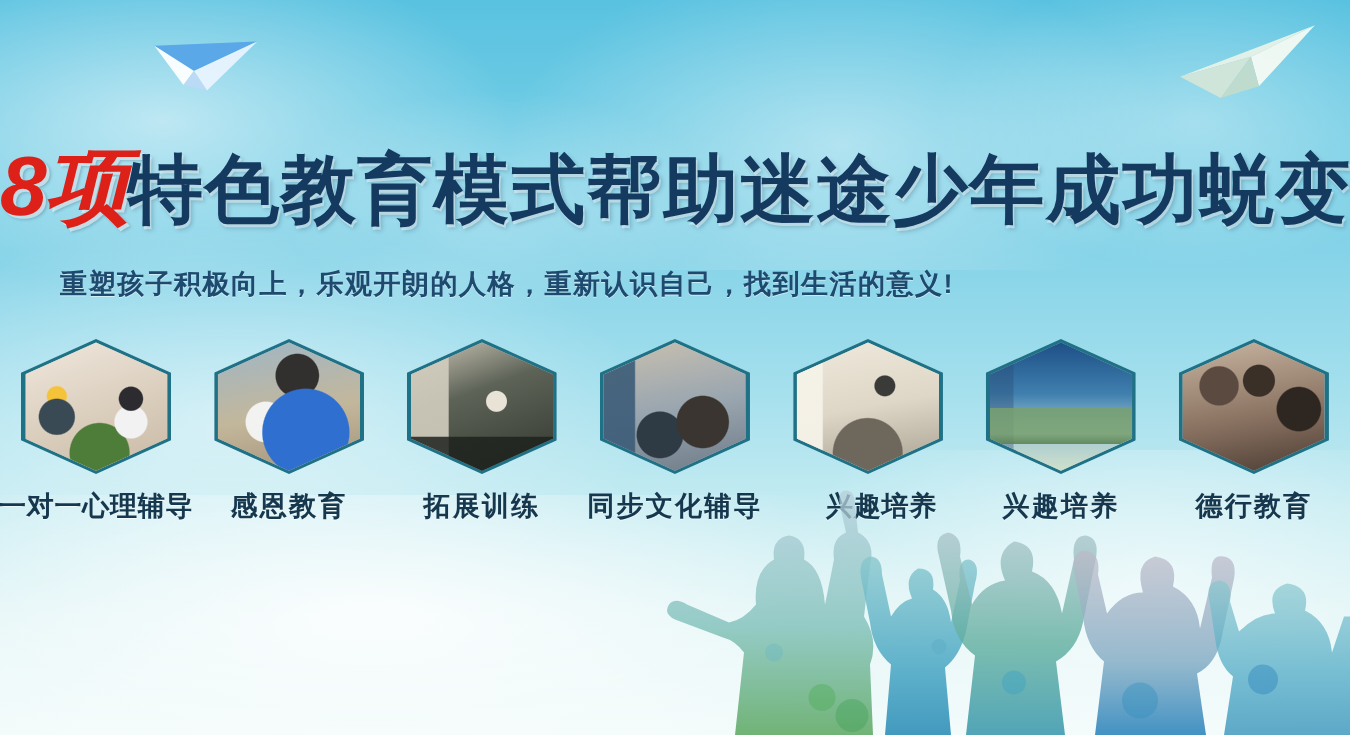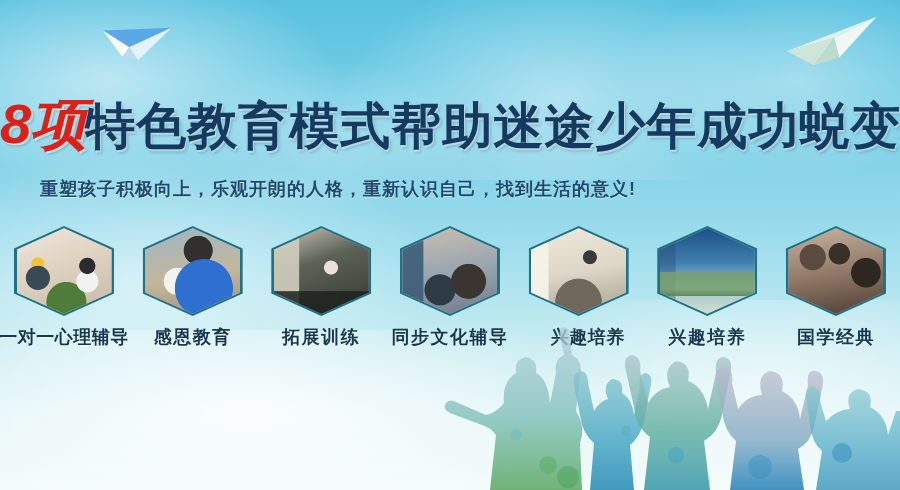--- a/index.html
+++ b/index.html
@@ -203,21 +203,21 @@
     <div class="hex-cell">
       <div class="hex-outer">
         <div class="hex-inner">
           <div class="ph" style="background:
             radial-gradient(circle at 26% 34%,#5b4a40 0 14%,rgba(0,0,0,0) 15%),
             radial-gradient(circle at 54% 30%,#3a3027 0 13%,rgba(0,0,0,0) 14%),
             radial-gradient(circle at 82% 52%,#2e2620 0 16%,rgba(0,0,0,0) 17%),
             linear-gradient(170deg,#c7b5a1 0%,#8d7564 55%,#4c3d34 100%)"></div>
         </div>
       </div>
-      <div class="hex-label">国学经典</div>
+      <div class="hex-label">德行教育</div>
     </div>
 
   </div>
 
   <svg class="crowd" viewBox="0 0 470 175" preserveAspectRatio="none">
     <defs>
       <linearGradient id="g1" x1="0" y1="0" x2="0" y2="1">
         <stop offset="0%" stop-color="#b7cfdb" stop-opacity=".75"></stop>
         <stop offset="55%" stop-color="#7fc0ba" stop-opacity=".8"></stop>
         <stop offset="100%" stop-color="#5aa65f" stop-opacity=".85"></stop>

